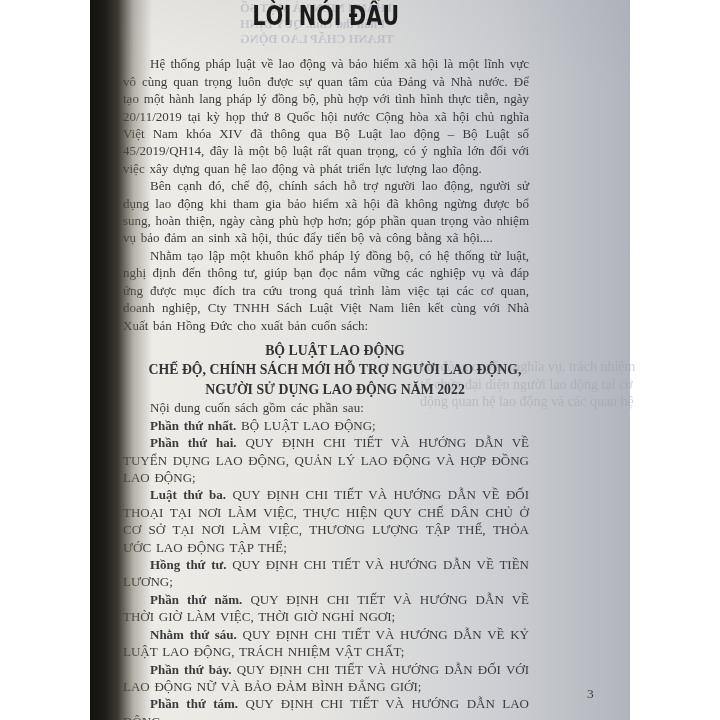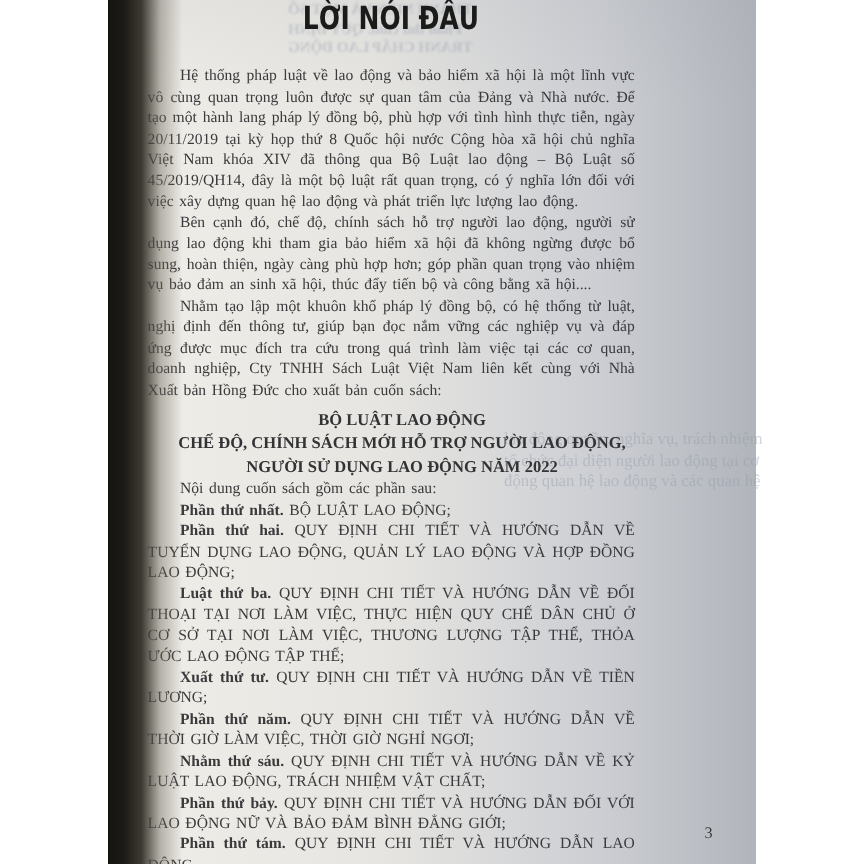--- a/index.html
+++ b/index.html
@@ -94,21 +94,21 @@
         <div>BỘ LUẬT LAO ĐỘNG</div>
         <div>CHẾ ĐỘ, CHÍNH SÁCH MỚI HỖ TRỢ NGƯỜI LAO ĐỘNG,</div>
         <div>NGƯỜI SỬ DỤNG LAO ĐỘNG NĂM 2022</div>
       </div>
 
       <p class="body">Nội dung cuốn sách gồm các phần sau:</p>
 
       <p class="part"><span class="lbl">Phần thứ nhất.</span> <span>BỘ LUẬT LAO ĐỘNG;</span></p>
       <p class="part"><span class="lbl">Phần thứ hai.</span> <span>QUY ĐỊNH CHI TIẾT VÀ HƯỚNG DẪN VỀ TUYỂN DỤNG LAO ĐỘNG, QUẢN LÝ LAO ĐỘNG VÀ HỢP ĐỒNG LAO ĐỘNG;</span></p>
       <p class="part"><span class="lbl">Luật thứ ba.</span> <span>QUY ĐỊNH CHI TIẾT VÀ HƯỚNG DẪN VỀ ĐỐI THOẠI TẠI NƠI LÀM VIỆC, THỰC HIỆN QUY CHẾ DÂN CHỦ Ở CƠ SỞ TẠI NƠI LÀM VIỆC, THƯƠNG LƯỢNG TẬP THỂ, THỎA ƯỚC LAO ĐỘNG TẬP THỂ;</span></p>
-      <p class="part"><span class="lbl">Xuất thứ tư.</span> <span>QUY ĐỊNH CHI TIẾT VÀ HƯỚNG DẪN VỀ TIỀN LƯƠNG;</span></p>
+      <p class="part"><span class="lbl">Hồng thứ tư.</span> <span>QUY ĐỊNH CHI TIẾT VÀ HƯỚNG DẪN VỀ TIỀN LƯƠNG;</span></p>
       <p class="part"><span class="lbl">Phần thứ năm.</span> <span>QUY ĐỊNH CHI TIẾT VÀ HƯỚNG DẪN VỀ THỜI GIỜ LÀM VIỆC, THỜI GIỜ NGHỈ NGƠI;</span></p>
       <p class="part"><span class="lbl">Nhằm thứ sáu.</span> <span>QUY ĐỊNH CHI TIẾT VÀ HƯỚNG DẪN VỀ KỶ LUẬT LAO ĐỘNG, TRÁCH NHIỆM VẬT CHẤT;</span></p>
       <p class="part"><span class="lbl">Phần thứ bảy.</span> <span>QUY ĐỊNH CHI TIẾT VÀ HƯỚNG DẪN ĐỐI VỚI LAO ĐỘNG NỮ VÀ BẢO ĐẢM BÌNH ĐẲNG GIỚI;</span></p>
       <p class="part"><span class="lbl">Phần thứ tám.</span> <span>QUY ĐỊNH CHI TIẾT VÀ HƯỚNG DẪN LAO ĐỘNG</span></p>
     </div>
 
     <div class="page-number">3</div>
 
     <div class="gutter"></div>
   </div>

